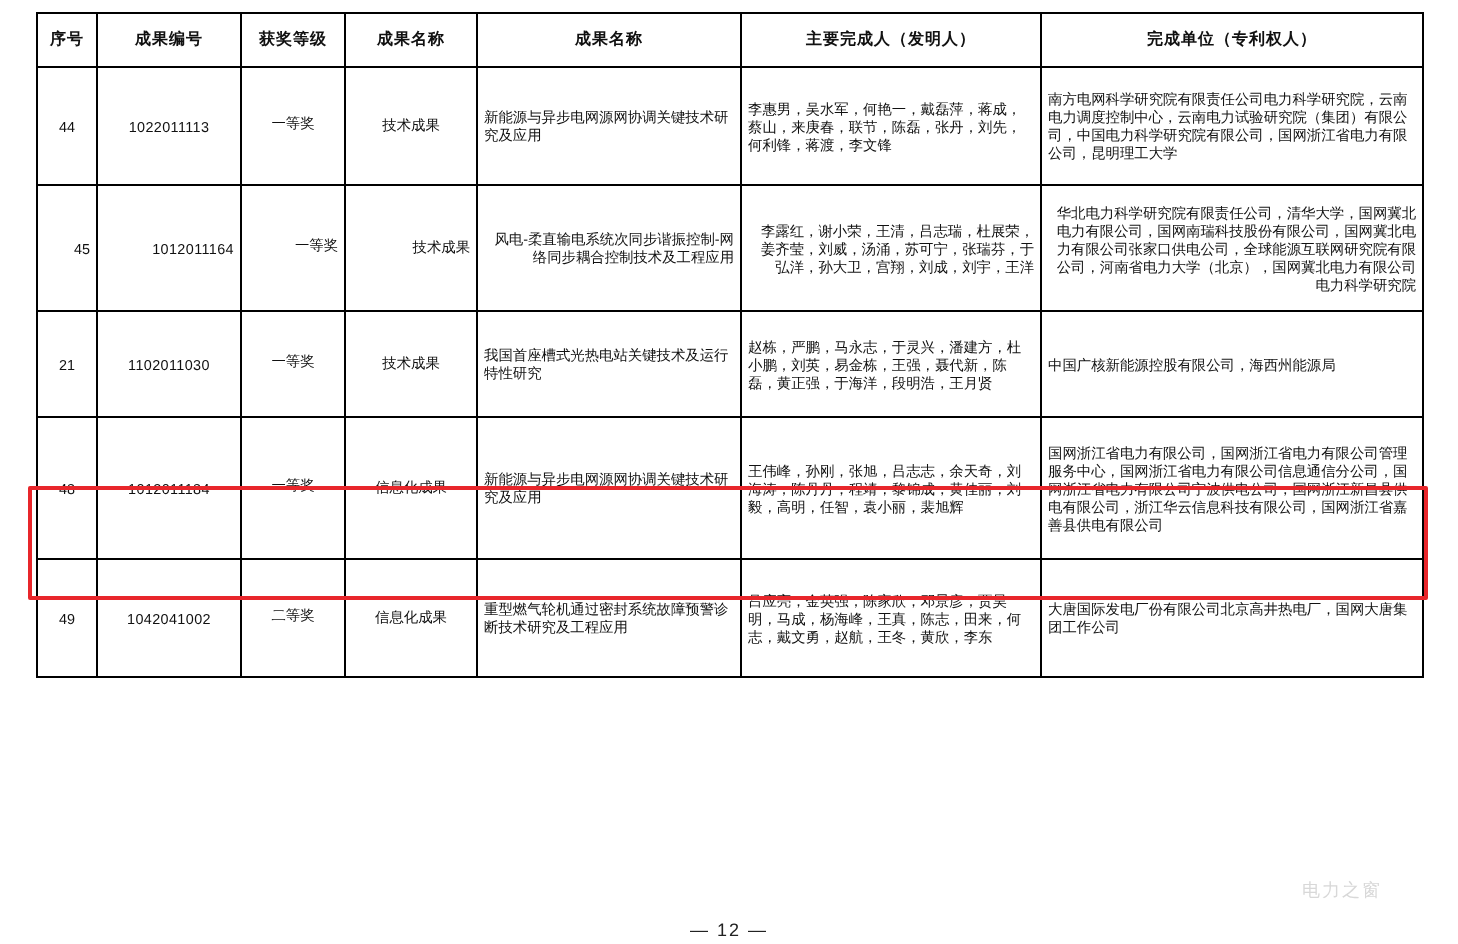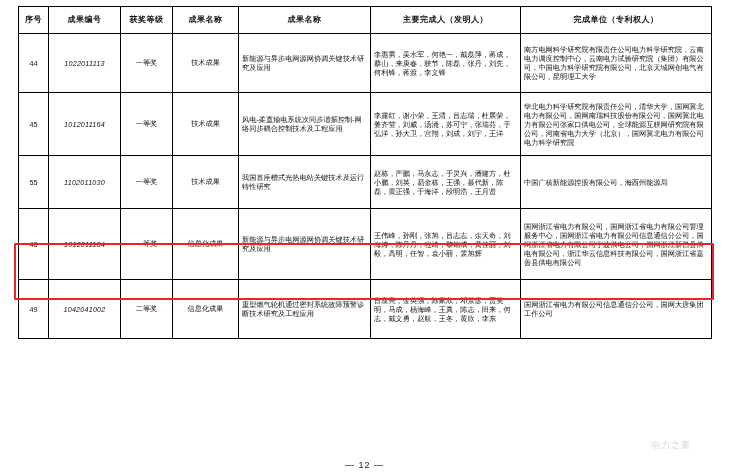--- a/index.html
+++ b/index.html
@@ -47,29 +47,29 @@
   }
   col.c-seq { width: 30px; }
   col.c-code { width: 72px; }
   col.c-grade { width: 52px; }
   col.c-type { width: 66px; }
   col.c-name { width: 132px; }
   col.c-people { width: 150px; }
   col.c-unit { width: 191px; }
 
   td.seq { text-align: center; font-size: 8px; }
-  td.code { text-align: center; font-size: 7.5px; letter-spacing: 0.2px; font-style: italic; }
+  td.code { text-align: center; font-size: 7.5px; letter-spacing: 0.2px; }
   td.grade { text-align: center; font-size: 7.5px; font-family: Liberation Mono, monospace; }
   td.type { text-align: center; font-size: 7.5px; font-family: Liberation Serif, serif; }
   td.name { text-align: left; font-size: 7.2px; }
   td.people { text-align: left; font-size: 7.2px; }
   td.unit { text-align: left; font-size: 7.2px; }
 
   tr.row-44 td { height: 54px; }
-  tr.row-45 td { height: 58px; }
+  tr.row-45 td { height: 58px; text-align: right; }
   tr.row-46 td { height: 48px; }
   tr.row-47 td { height: 52px; }
   tr.row-48 td { height: 66px; }
   tr.row-49 td { height: 54px; }
 
   
   .highlight-box {
     position: absolute;
     left: 14px;
     top: 237px;
@@ -128,33 +128,33 @@
       </tr>
     </thead>
     <tbody>
       <tr class="row-44">
         <td class="seq">44</td>
         <td class="code">1022011113</td>
         <td class="grade">一等奖</td>
         <td class="type">技术成果</td>
         <td class="name">新能源与异步电网源网协调关键技术研究及应用</td>
         <td class="people">李惠男，吴水军，何艳一，戴磊萍，蒋成，蔡山，来庚春，联节，陈磊，张丹，刘先，何利锋，蒋渡，李文锋</td>
-        <td class="unit">南方电网科学研究院有限责任公司电力科学研究院，云南电力调度控制中心，云南电力试验研究院（集团）有限公司，中国电力科学研究院有限公司，北京天城网创电气有限公司，昆明理工大学</td>
+        <td class="unit">南方电网科学研究院有限责任公司电力科学研究院，云南电力调度控制中心，云南电力试验研究院（集团）有限公司，中国电力科学研究院有限公司，国网浙江省电力有限公司，昆明理工大学</td>
       </tr>
       <tr class="row-45">
         <td class="seq">45</td>
         <td class="code">1012011164</td>
         <td class="grade">一等奖</td>
         <td class="type">技术成果</td>
         <td class="name">风电-柔直输电系统次同步谐振控制-网络同步耦合控制技术及工程应用</td>
         <td class="people">李露红，谢小荣，王清，吕志瑞，杜展荣，姜齐莹，刘威，汤涌，苏可宁，张瑞芬，于弘洋，孙大卫，宫翔，刘成，刘宇，王洋</td>
         <td class="unit">华北电力科学研究院有限责任公司，清华大学，国网冀北电力有限公司，国网南瑞科技股份有限公司，国网冀北电力有限公司张家口供电公司，全球能源互联网研究院有限公司，河南省电力大学（北京），国网冀北电力有限公司电力科学研究院</td>
       </tr>
       <tr class="row-46">
-        <td class="seq">55</td>
+        <td class="seq">21</td>
         <td class="code">1102011030</td>
         <td class="grade">一等奖</td>
         <td class="type">技术成果</td>
         <td class="name">我国首座槽式光热电站关键技术及运行特性研究</td>
         <td class="people">赵栋，严鹏，马永志，于灵兴，潘建方，杜小鹏，刘英，易金栋，王强，聂代新，陈磊，黄正强，于海洋，段明浩，王月贤</td>
         <td class="unit">中国广核新能源控股有限公司，海西州能源局</td>
       </tr>
       <tr class="row-48">
         <td class="seq">48</td>
         <td class="code">1012011184</td>
@@ -164,21 +164,21 @@
         <td class="people">王伟峰，孙刚，张旭，吕志志，余天奇，刘海涛，陈丹丹，程靖，黎锦成，黄佳丽，刘毅，高明，任智，袁小丽，裴旭辉</td>
         <td class="unit">国网浙江省电力有限公司，国网浙江省电力有限公司管理服务中心，国网浙江省电力有限公司信息通信分公司，国网浙江省电力有限公司宁波供电公司，国网浙江新昌县供电有限公司，浙江华云信息科技有限公司，国网浙江省嘉善县供电有限公司</td>
       </tr>
       <tr class="row-49">
         <td class="seq">49</td>
         <td class="code">1042041002</td>
         <td class="grade">二等奖</td>
         <td class="type">信息化成果</td>
         <td class="name">重型燃气轮机通过密封系统故障预警诊断技术研究及工程应用</td>
         <td class="people">吕应亮，金英强，陈家欣，邓景彦，贾昊明，马成，杨海峰，王真，陈志，田来，何志，戴文勇，赵航，王冬，黄欣，李东</td>
-        <td class="unit">国网浙江省电力有限公司信息通信分公司，国网大唐集团工作公司</td>
+        <td class="unit">大唐国际发电厂份有限公司北京高井热电厂，国网大唐集团工作公司</td>
       </tr>
     </tbody>
   </table>
 
   <div class="highlight-box"></div>
 
   <div class="footer">— 12 —</div>
   <div class="watermark">电力之窗</div>
 
 </div>

